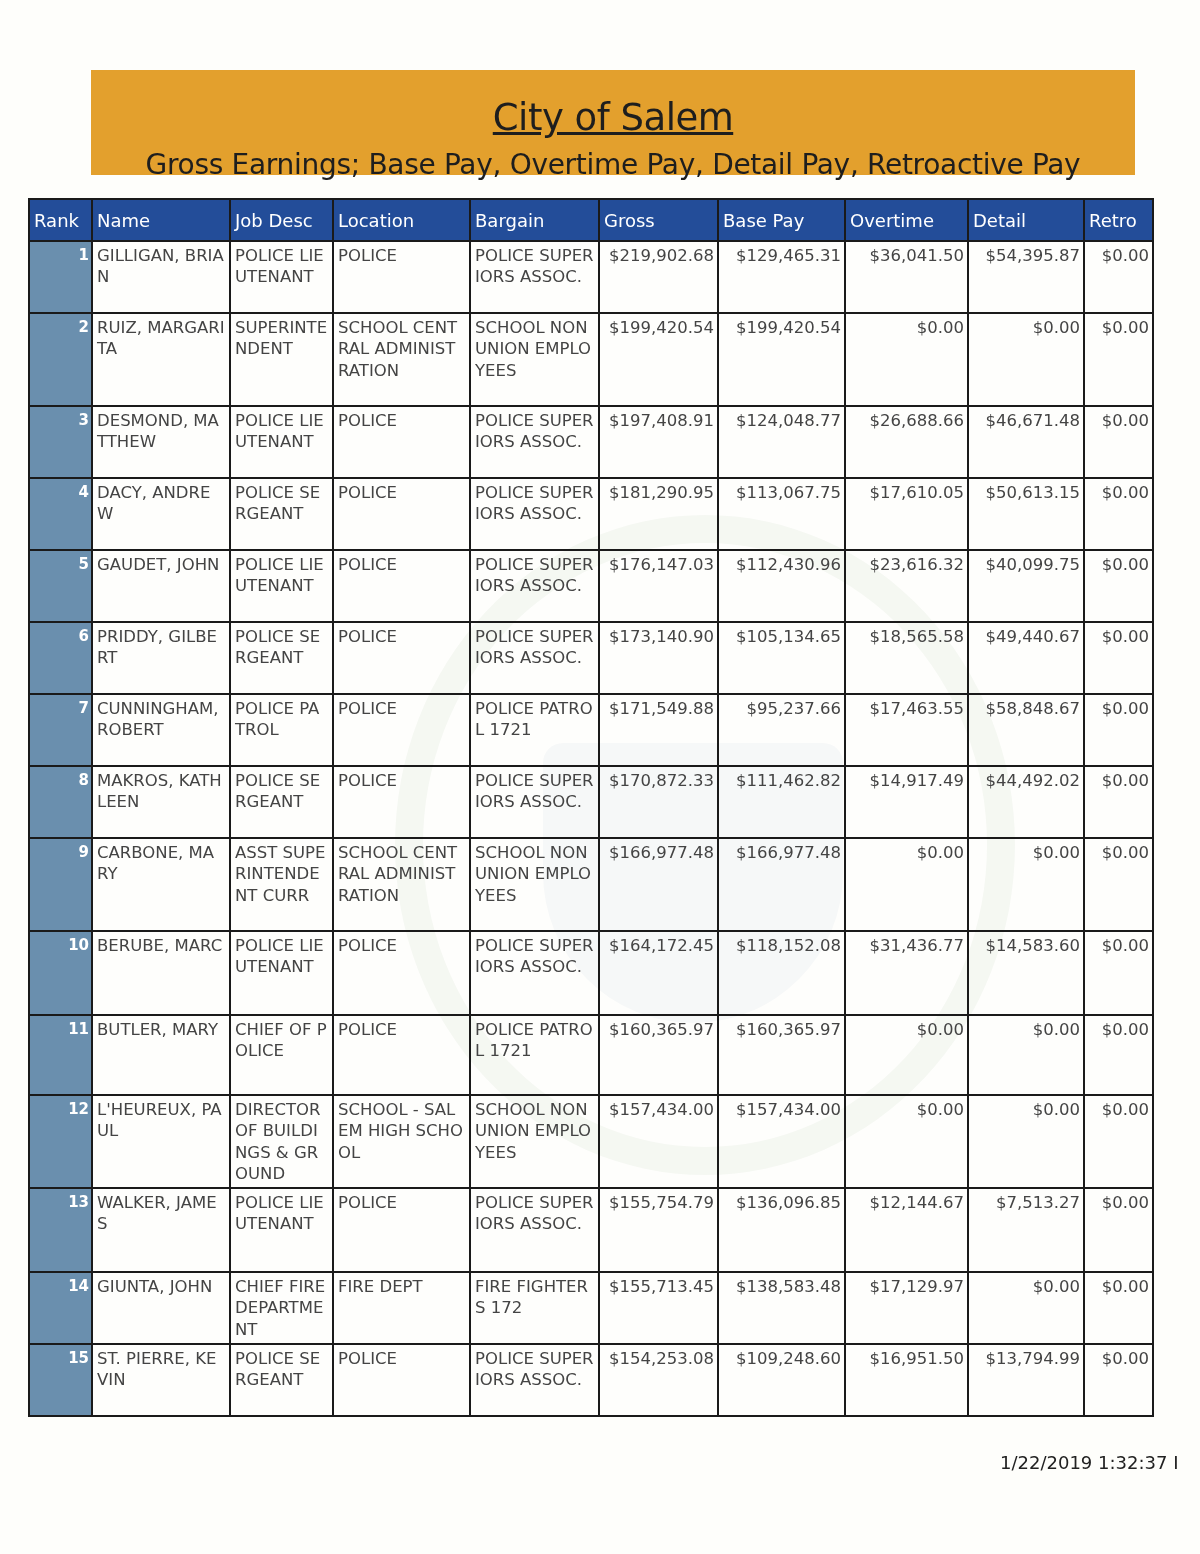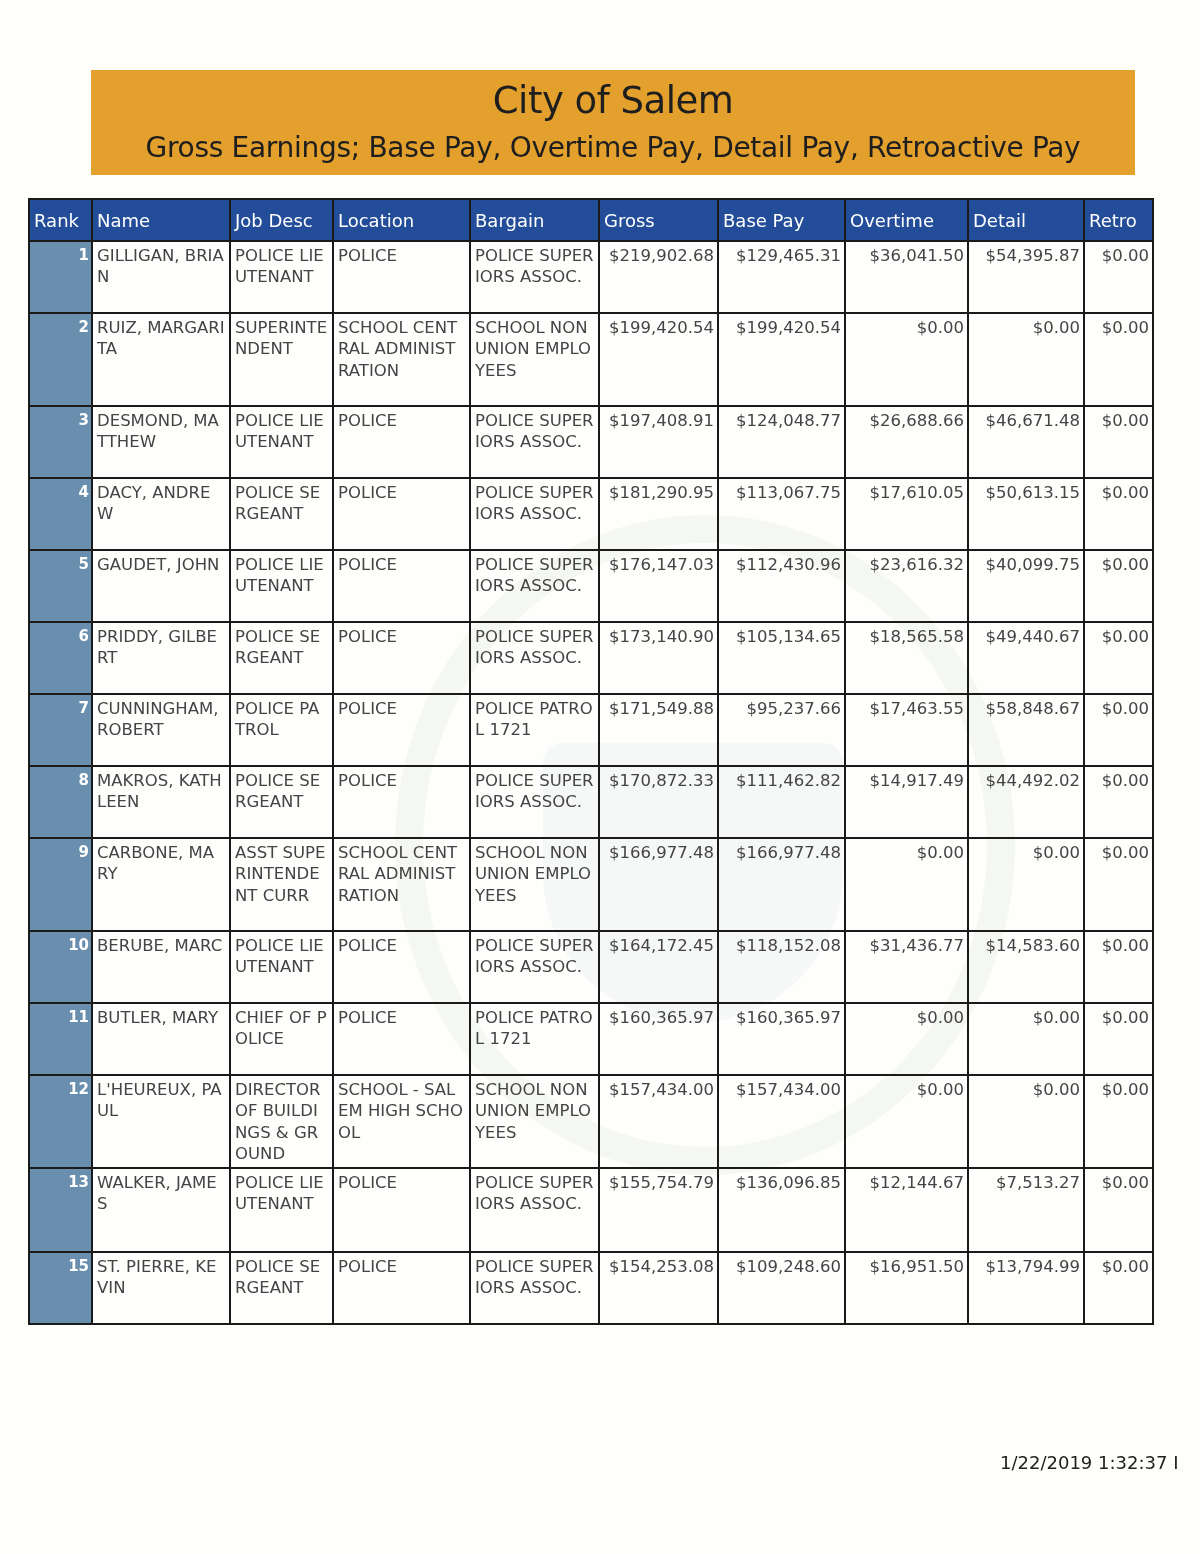--- a/index.html
+++ b/index.html
@@ -1,21 +1,21 @@
 <!DOCTYPE html>
 <html><head>
 <meta charset="utf-8">
 <style>
   html, body { margin: 0; padding: 0; background: #fefefb; }
   body { width: 1200px; height: 1554px; position: relative; overflow: hidden; font-family: "DejaVu Sans", sans-serif; }
   .banner {
     position: absolute; left: 91px; top: 70px; width: 1044px; height: 105px;
     background: #e3a02d; text-align: center; color: #1e1e1e;
   }
-  .banner .title { font-size: 37px; line-height: 40px; padding-top: 11px; letter-spacing: -0.5px; }
+  .banner .title { font-size: 37px; line-height: 40px; padding-top: 28px; letter-spacing: -0.5px; text-decoration: underline; }
   .banner .subtitle { font-size: 28px; line-height: 30px; margin-top: 12px; letter-spacing: -0.3px; }
 
   .watermark {
     position: absolute; left: 395px; top: 515px; width: 620px; height: 660px;
     border-radius: 50%; pointer-events: none;
     border: 28px solid rgba(150, 175, 140, 0.13);
     box-sizing: border-box;
   }
   .watermark::after {
     content: ""; position: absolute; left: 120px; top: 200px; width: 300px; height: 280px;
@@ -184,33 +184,33 @@
         <td>CARBONE, MARY</td>
         <td>ASST SUPERINTENDENT CURR</td>
         <td>SCHOOL CENTRAL ADMINISTRATION</td>
         <td>SCHOOL NON UNION EMPLOYEES</td>
         <td class="num">$166,977.48</td>
         <td class="num">$166,977.48</td>
         <td class="num">$0.00</td>
         <td class="num">$0.00</td>
         <td class="num">$0.00</td>
       </tr>
-      <tr style="height: 72px;">
+      <tr style="height: 84px;">
         <td class="rank">10</td>
         <td>BERUBE, MARC</td>
         <td>POLICE LIEUTENANT</td>
         <td>POLICE</td>
         <td>POLICE SUPERIORS ASSOC.</td>
         <td class="num">$164,172.45</td>
         <td class="num">$118,152.08</td>
         <td class="num">$31,436.77</td>
         <td class="num">$14,583.60</td>
         <td class="num">$0.00</td>
       </tr>
-      <tr style="height: 72px;">
+      <tr style="height: 80px;">
         <td class="rank">11</td>
         <td>BUTLER, MARY</td>
         <td>CHIEF OF POLICE</td>
         <td>POLICE</td>
         <td>POLICE PATROL 1721</td>
         <td class="num">$160,365.97</td>
         <td class="num">$160,365.97</td>
         <td class="num">$0.00</td>
         <td class="num">$0.00</td>
         <td class="num">$0.00</td>
@@ -232,20 +232,32 @@
         <td>WALKER, JAMES</td>
         <td>POLICE LIEUTENANT</td>
         <td>POLICE</td>
         <td>POLICE SUPERIORS ASSOC.</td>
         <td class="num">$155,754.79</td>
         <td class="num">$136,096.85</td>
         <td class="num">$12,144.67</td>
         <td class="num">$7,513.27</td>
         <td class="num">$0.00</td>
       </tr>
+      <tr style="height: 72px;">
+        <td class="rank">14</td>
+        <td>GIUNTA, JOHN</td>
+        <td>CHIEF FIRE DEPARTMENT</td>
+        <td>FIRE DEPT</td>
+        <td>FIRE FIGHTERS 172</td>
+        <td class="num">$155,713.45</td>
+        <td class="num">$138,583.48</td>
+        <td class="num">$17,129.97</td>
+        <td class="num">$0.00</td>
+        <td class="num">$0.00</td>
+      </tr>
       <tr style="height: 72px; margin-left: 30px;">
         <td class="rank">15</td>
         <td>ST. PIERRE, KEVIN</td>
         <td>POLICE SERGEANT</td>
         <td>POLICE</td>
         <td>POLICE SUPERIORS ASSOC.</td>
         <td class="num">$154,253.08</td>
         <td class="num">$109,248.60</td>
         <td class="num">$16,951.50</td>
         <td class="num">$13,794.99</td>

